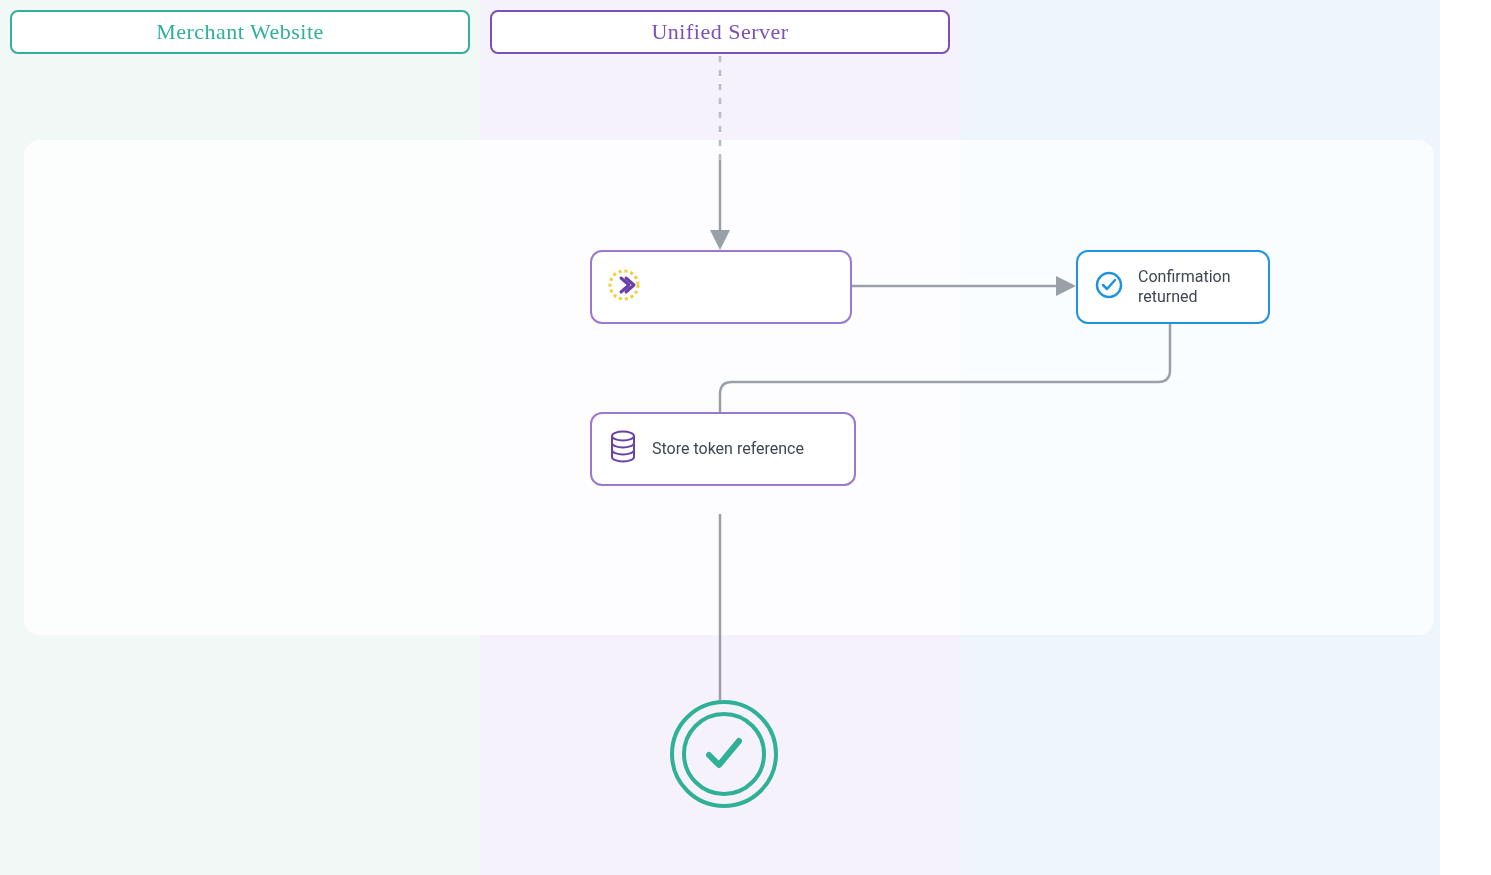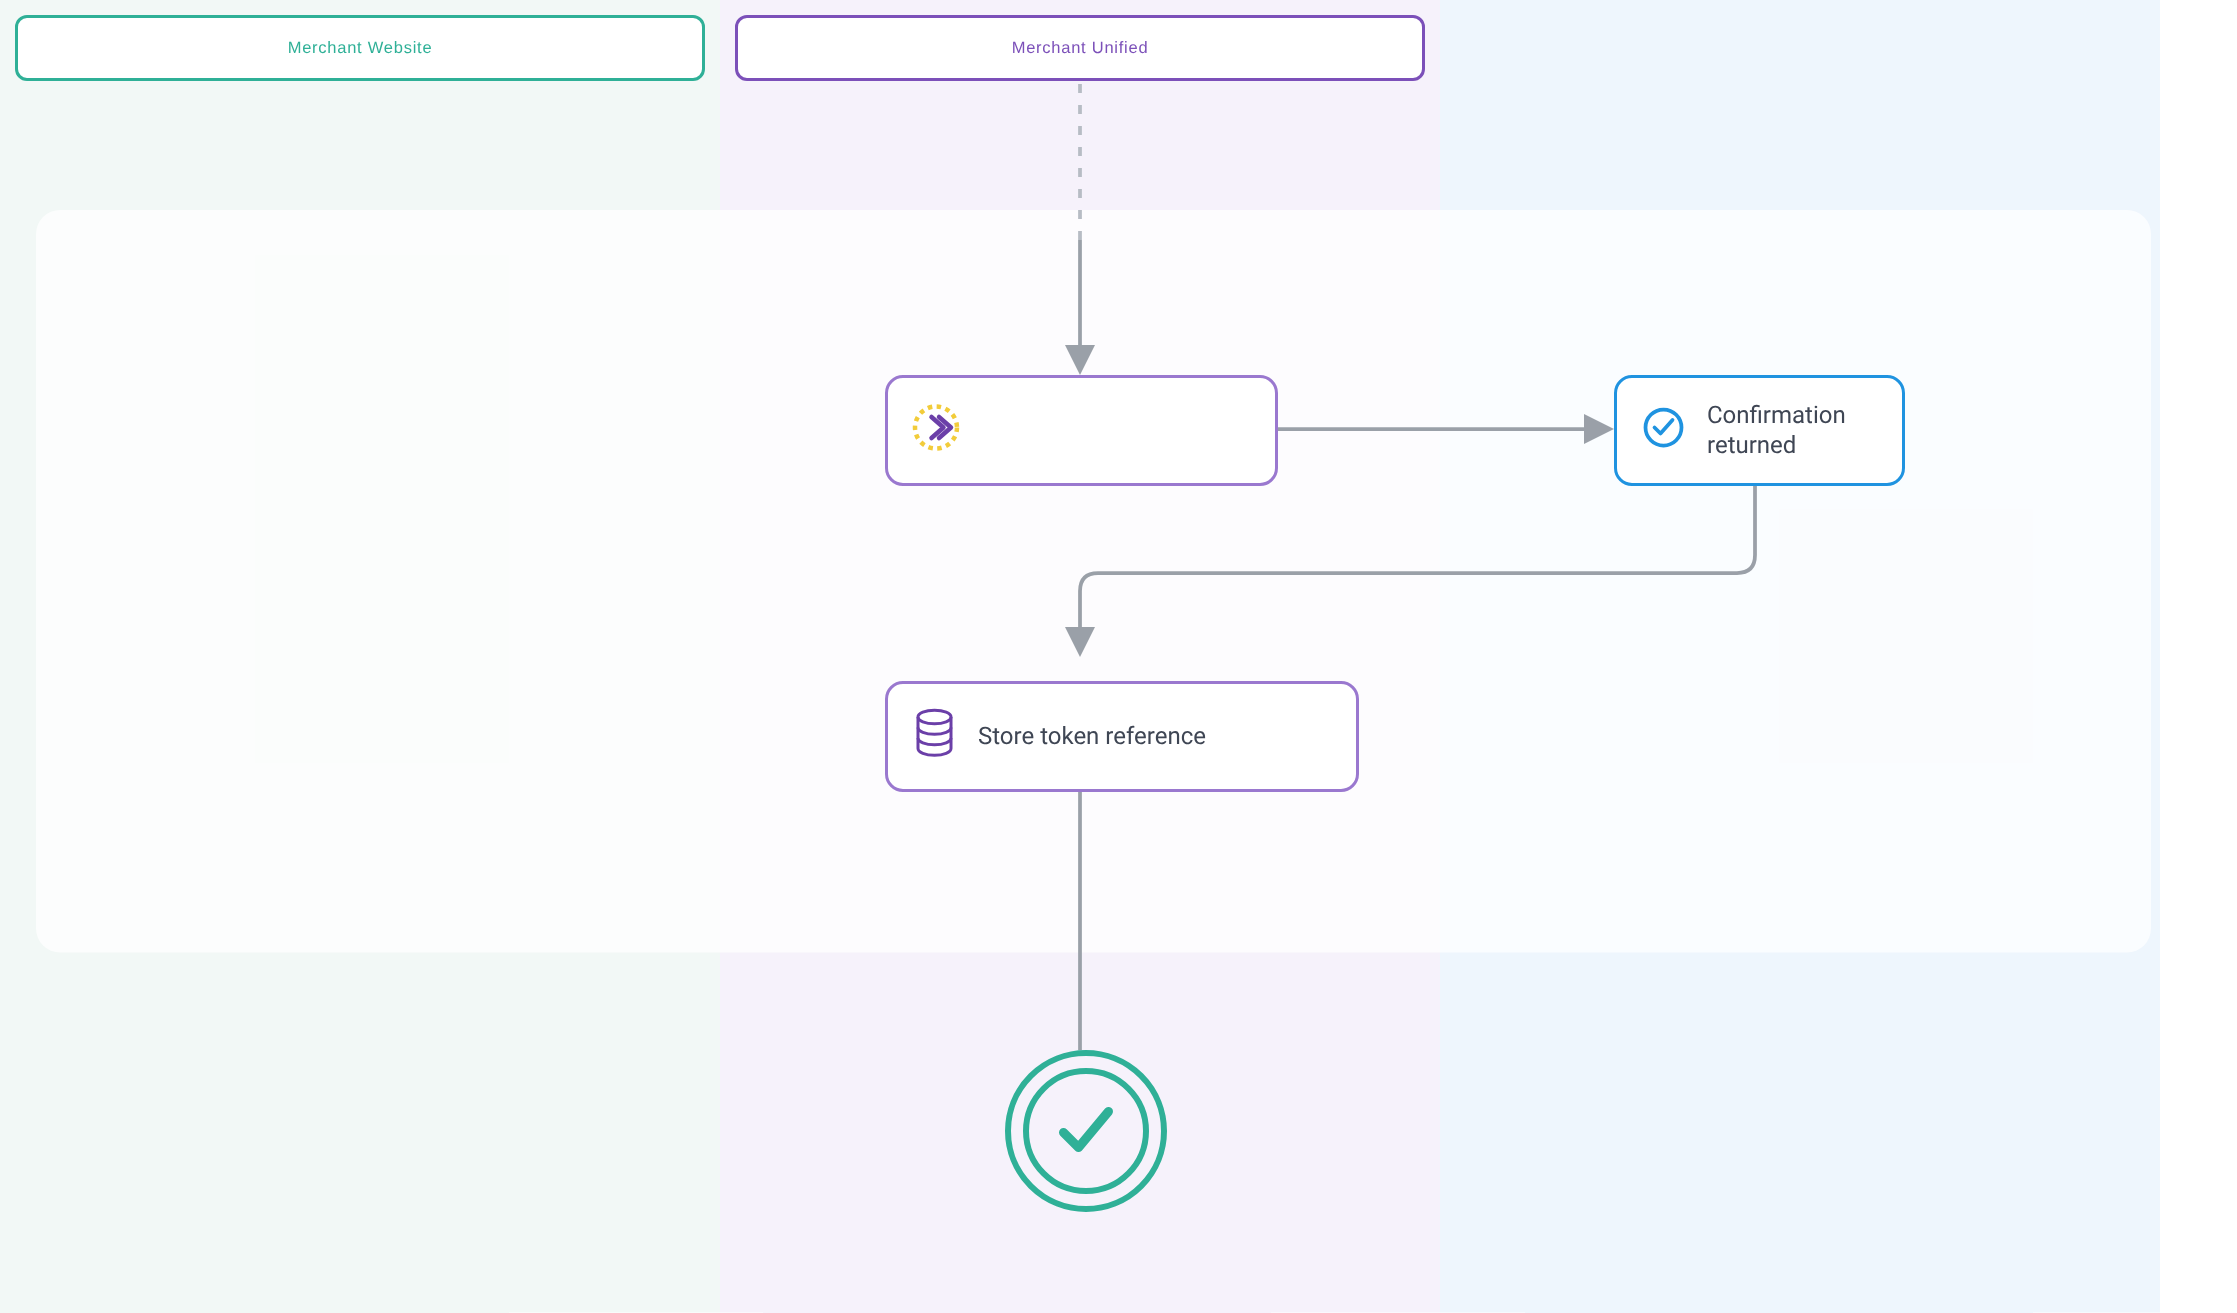--- a/index.html
+++ b/index.html
@@ -1,18 +1,18 @@
 <!DOCTYPE html>
 <html><head>
 <meta charset="utf-8">
 <style>
   html,body{margin:0;padding:0;width:1491px;height:875px;font-family:-apple-system,BlinkMacSystemFont,"Segoe UI",Roboto,Helvetica,Arial,sans-serif;background:#fff;overflow:hidden}
   .lane{position:absolute;top:0;height:875px}
   .lane-bg{position:absolute;top:0;bottom:0;left:0;right:0}
-  .lane-header{position:absolute;top:10px;left:10px;right:10px;height:40px;border-radius:8px;background:#fff;border:2px solid;display:flex;align-items:center;justify-content:center;font-family:Liberation Sans, sans-serif;font-size:11px;letter-spacing:.5px}
+  .lane-header{position:absolute;top:10px;left:10px;right:10px;height:40px;border-radius:8px;background:#fff;border:2px solid;display:flex;align-items:center;justify-content:center;font-family:Liberation Serif, serif;font-size:22px;letter-spacing:.5px}
   .lane1{left:0;width:480px}
   .lane1 .lane-bg{background:#f2f8f6}
   .lane1 .lane-header{border-color:#2fb097;color:#2fb097}
   .lane2{left:480px;width:480px}
   .lane2 .lane-bg{background:#f6f2fb}
   .lane2 .lane-header{border-color:#7c50b9;color:#7c50b9}
   .lane3{left:960px;width:480px}
   .lane3 .lane-bg{background:#eef6fd}
   .lane3 .lane-header{border-color:#1f93e0;color:#1f93e0}
   .card{position:absolute;left:24px;right:57px;top:140px;bottom:240px;background:rgba(255,255,255,.72);border-radius:16px}
@@ -26,21 +26,21 @@
 </style>
 </head>
 <body>
 
 <div class="lane lane1">
   <div class="lane-bg"></div>
   <div class="lane-header">Merchant Website</div>
 </div>
 <div class="lane lane2">
   <div class="lane-bg"></div>
-  <div class="lane-header">Merchant Unified</div>
+  <div class="lane-header">Unified Server</div>
 </div>
 <div class="lane lane3">
   <div class="lane-bg"></div>
 </div>
 
 <div class="card"></div>
 
 <svg class="conn">
   <defs>
     <marker id="arr" viewBox="0 0 10 10" refX="8" refY="5" markerWidth="8" markerHeight="8" orient="auto-start-reverse">
@@ -71,21 +71,21 @@
 <div class="node blue" style="left:1076px;top:250px;width:194px;height:74px">
   <span>
     <svg width="30" height="30" viewBox="0 0 30 30">
       <circle cx="15" cy="15" r="12" fill="none" stroke="#1f93e0" stroke-width="2.5"></circle>
       <path d="M9 15 l4 4 8-9" fill="none" stroke="#1f93e0" stroke-width="2.5" stroke-linecap="round" stroke-linejoin="round"></path>
     </svg>
   </span>
   <span class="txt" style="max-width:110px">Confirmation returned</span>
 </div>
 
-<div class="node purple" style="left:590px;top:454px;width:316px;height:74px">
+<div class="node purple" style="left:590px;top:412px;width:266px;height:74px">
   <span>
     <svg width="30" height="34" viewBox="0 0 30 34">
       <ellipse cx="15" cy="6" rx="11" ry="4.5" fill="none" stroke="#6b3fa8" stroke-width="2"></ellipse>
       <path d="M4 6 V27 a11 4.5 0 0 0 22 0 V6" fill="none" stroke="#6b3fa8" stroke-width="2"></path>
       <path d="M4 13 a11 4.5 0 0 0 22 0 M4 20 a11 4.5 0 0 0 22 0" fill="none" stroke="#6b3fa8" stroke-width="2"></path>
     </svg>
   </span>
   <span class="txt">Store token reference</span>
 </div>
 

